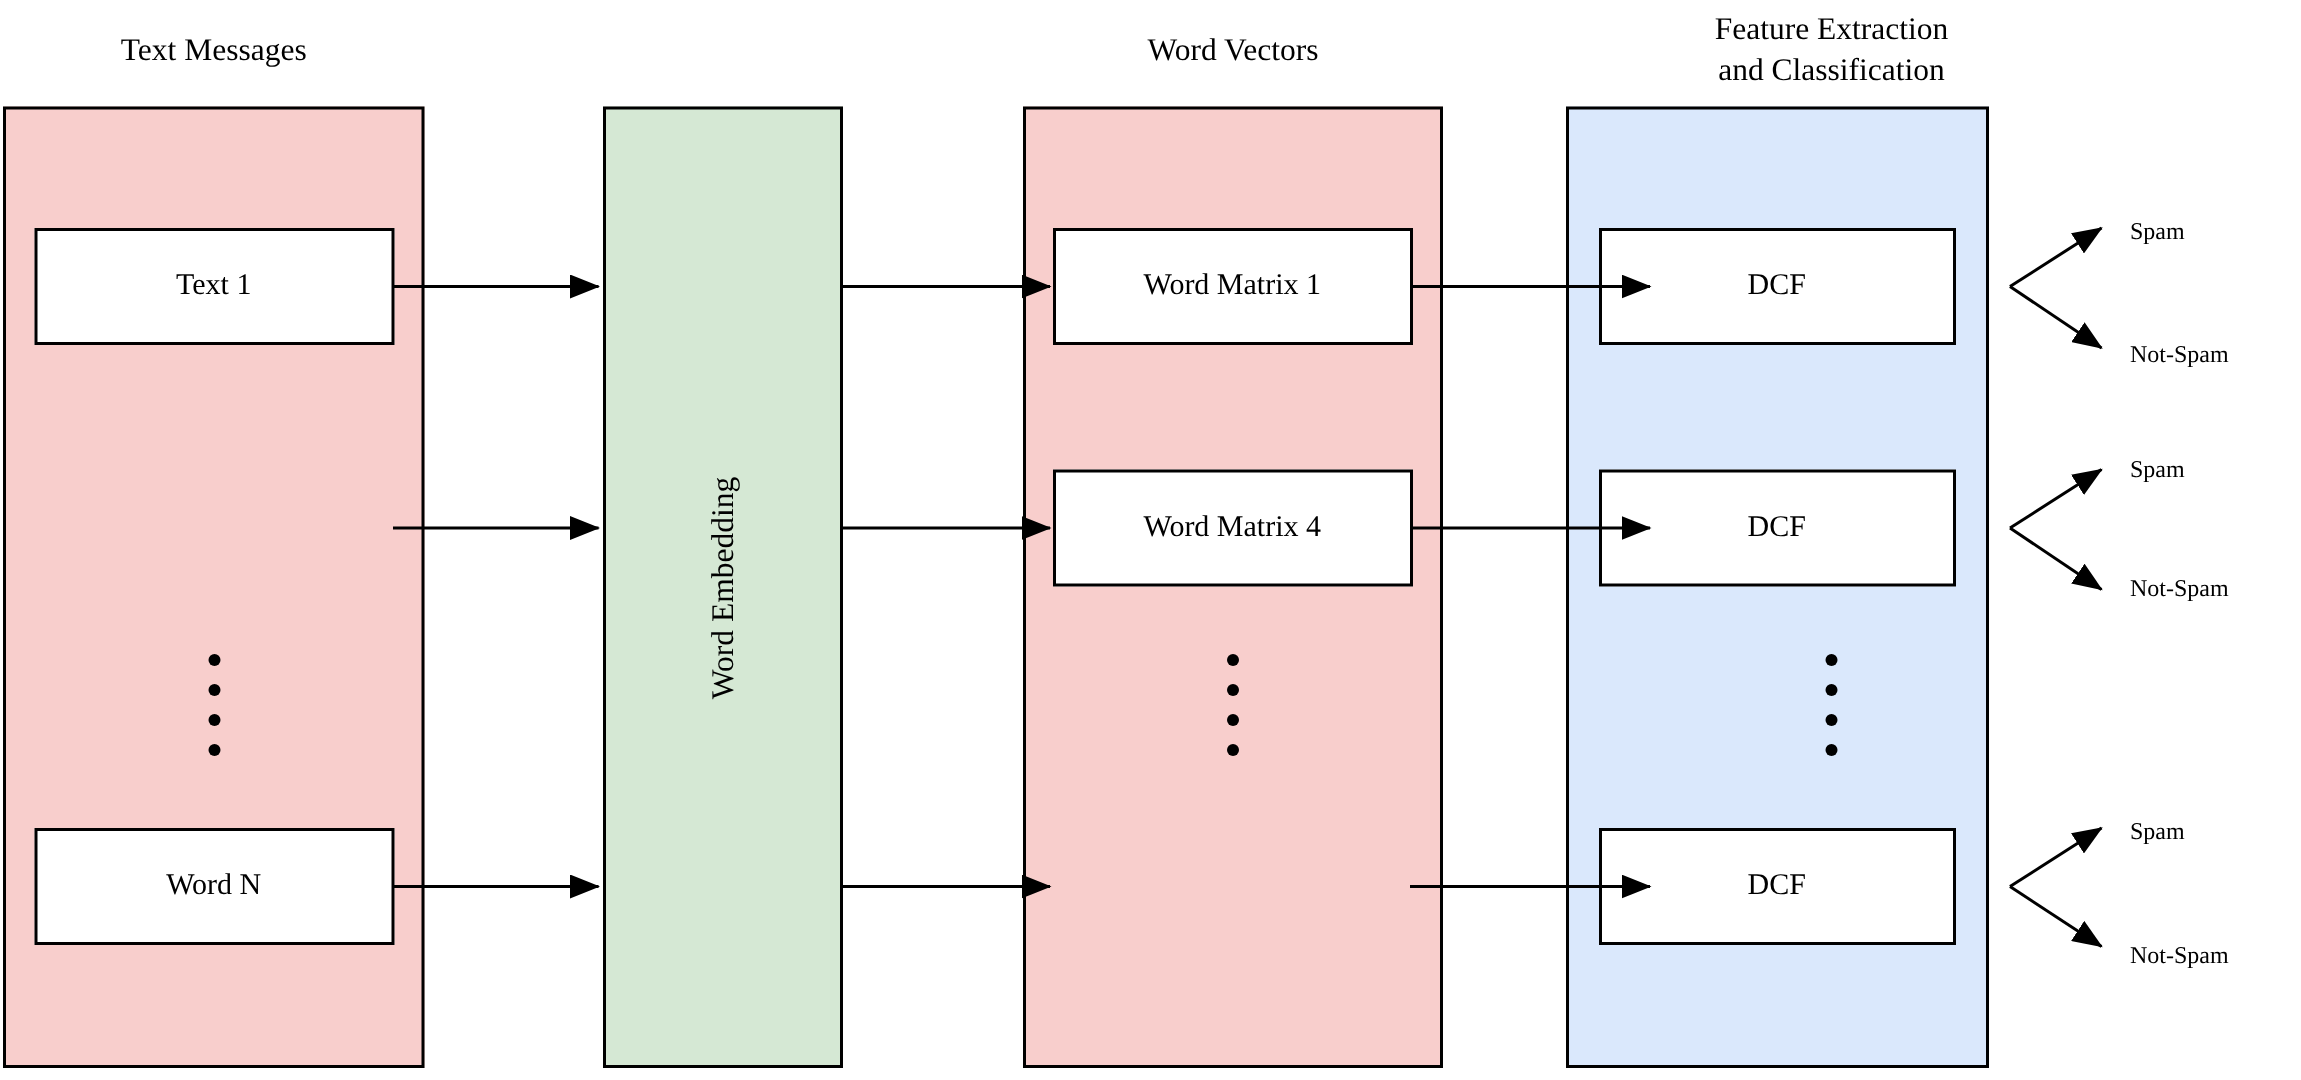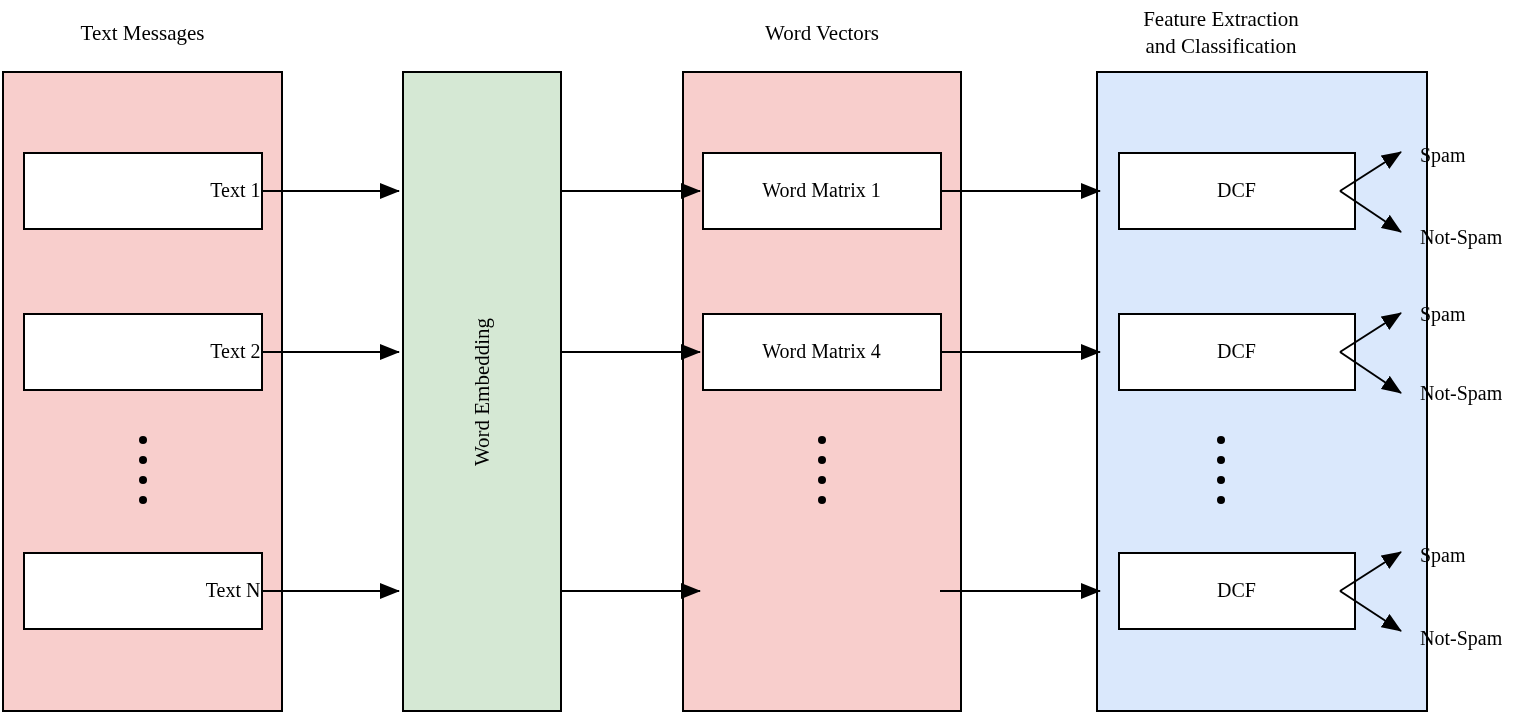--- a/index.html
+++ b/index.html
@@ -26,49 +26,49 @@
     position: absolute;
     border: 2.5px solid var(--color-stroke, #000);
     box-sizing: border-box;
   }
   .container-pink  { background: var(--color-pink,  #f8cecc); }
   .container-green { background: var(--color-green, #d5e8d4); }
   .container-blue  { background: var(--color-blue,  #dae8fc); }
   .col1 { left: 2px;    top: 71px; width: 281px; height: 641px; }
   .col2 { left: 402px;  top: 71px; width: 160px; height: 641px; }
   .col3 { left: 682px;  top: 71px; width: 280px; height: 641px; }
-  .col4 { left: 1096px; top: 71px; width: 332px; height: 641px; }
+  .col4 { left: 1044px; top: 71px; width: 282px; height: 641px; }
   .node {
     position: absolute;
     background: var(--color-box, #ffffff);
     border: 2px solid var(--color-stroke, #000);
     box-sizing: border-box;
     display: flex;
     align-items: center;
     justify-content: center;
     font-size: 20px;
   }
-  .col1 .node { left: 18.5px; width: 240px; height: 78px; justify-content: flex-end; }
+  .col1 .node { left: 18.5px; width: 240px; height: 78px; }
   .col3 .node { left: 17.5px; width: 240px; height: 78px; }
   .col4 .node { left: 19.5px; width: 238px; height: 78px; }
   .row-1 { top: 78.5px; }
   .row-2 { top: 239.5px; }
   .row-n { top: 478.5px; }
   .rotated-label {
     position: absolute;
     left: 50%;
     top: 50%;
     transform: translate(-50%, -50%) rotate(-90deg);
     white-space: nowrap;
     font-size: 21px;
   }
   .out-label {
     position: absolute;
     left: 1420px;
-    font-size: 20px;
+    font-size: 16px;
     line-height: 24px;
     white-space: nowrap;
     text-align: right;
   }
   .out-spam-1    { top: 143px; }
   .out-notspam-1 { top: 225px; }
   .out-spam-2    { top: 302px; }
   .out-notspam-2 { top: 381px; }
   .out-spam-n    { top: 543px; }
   .out-notspam-n { top: 626px; }
@@ -88,25 +88,22 @@
   <div class="title title-col3">Word Vectors</div>
   <div class="title title-col4">
     <div>Feature Extraction</div>
     <div>and Classification</div>
   </div>
 
   <div class="container container-pink col1">
     <div class="node row-1">
       <span>Text 1</span>
     </div>
-    <div class="node row-2">
-      <span>Text 2</span>
-    </div>
     <div class="node row-n">
-      <span>Text N</span>
+      <span>Word N</span>
     </div>
   </div>
 
   <div class="container container-green col2">
     <div class="rotated-label">Word Embedding</div>
   </div>
 
   <div class="container container-pink col3">
     <div class="node row-1">
       <span>Word Matrix 1</span>

